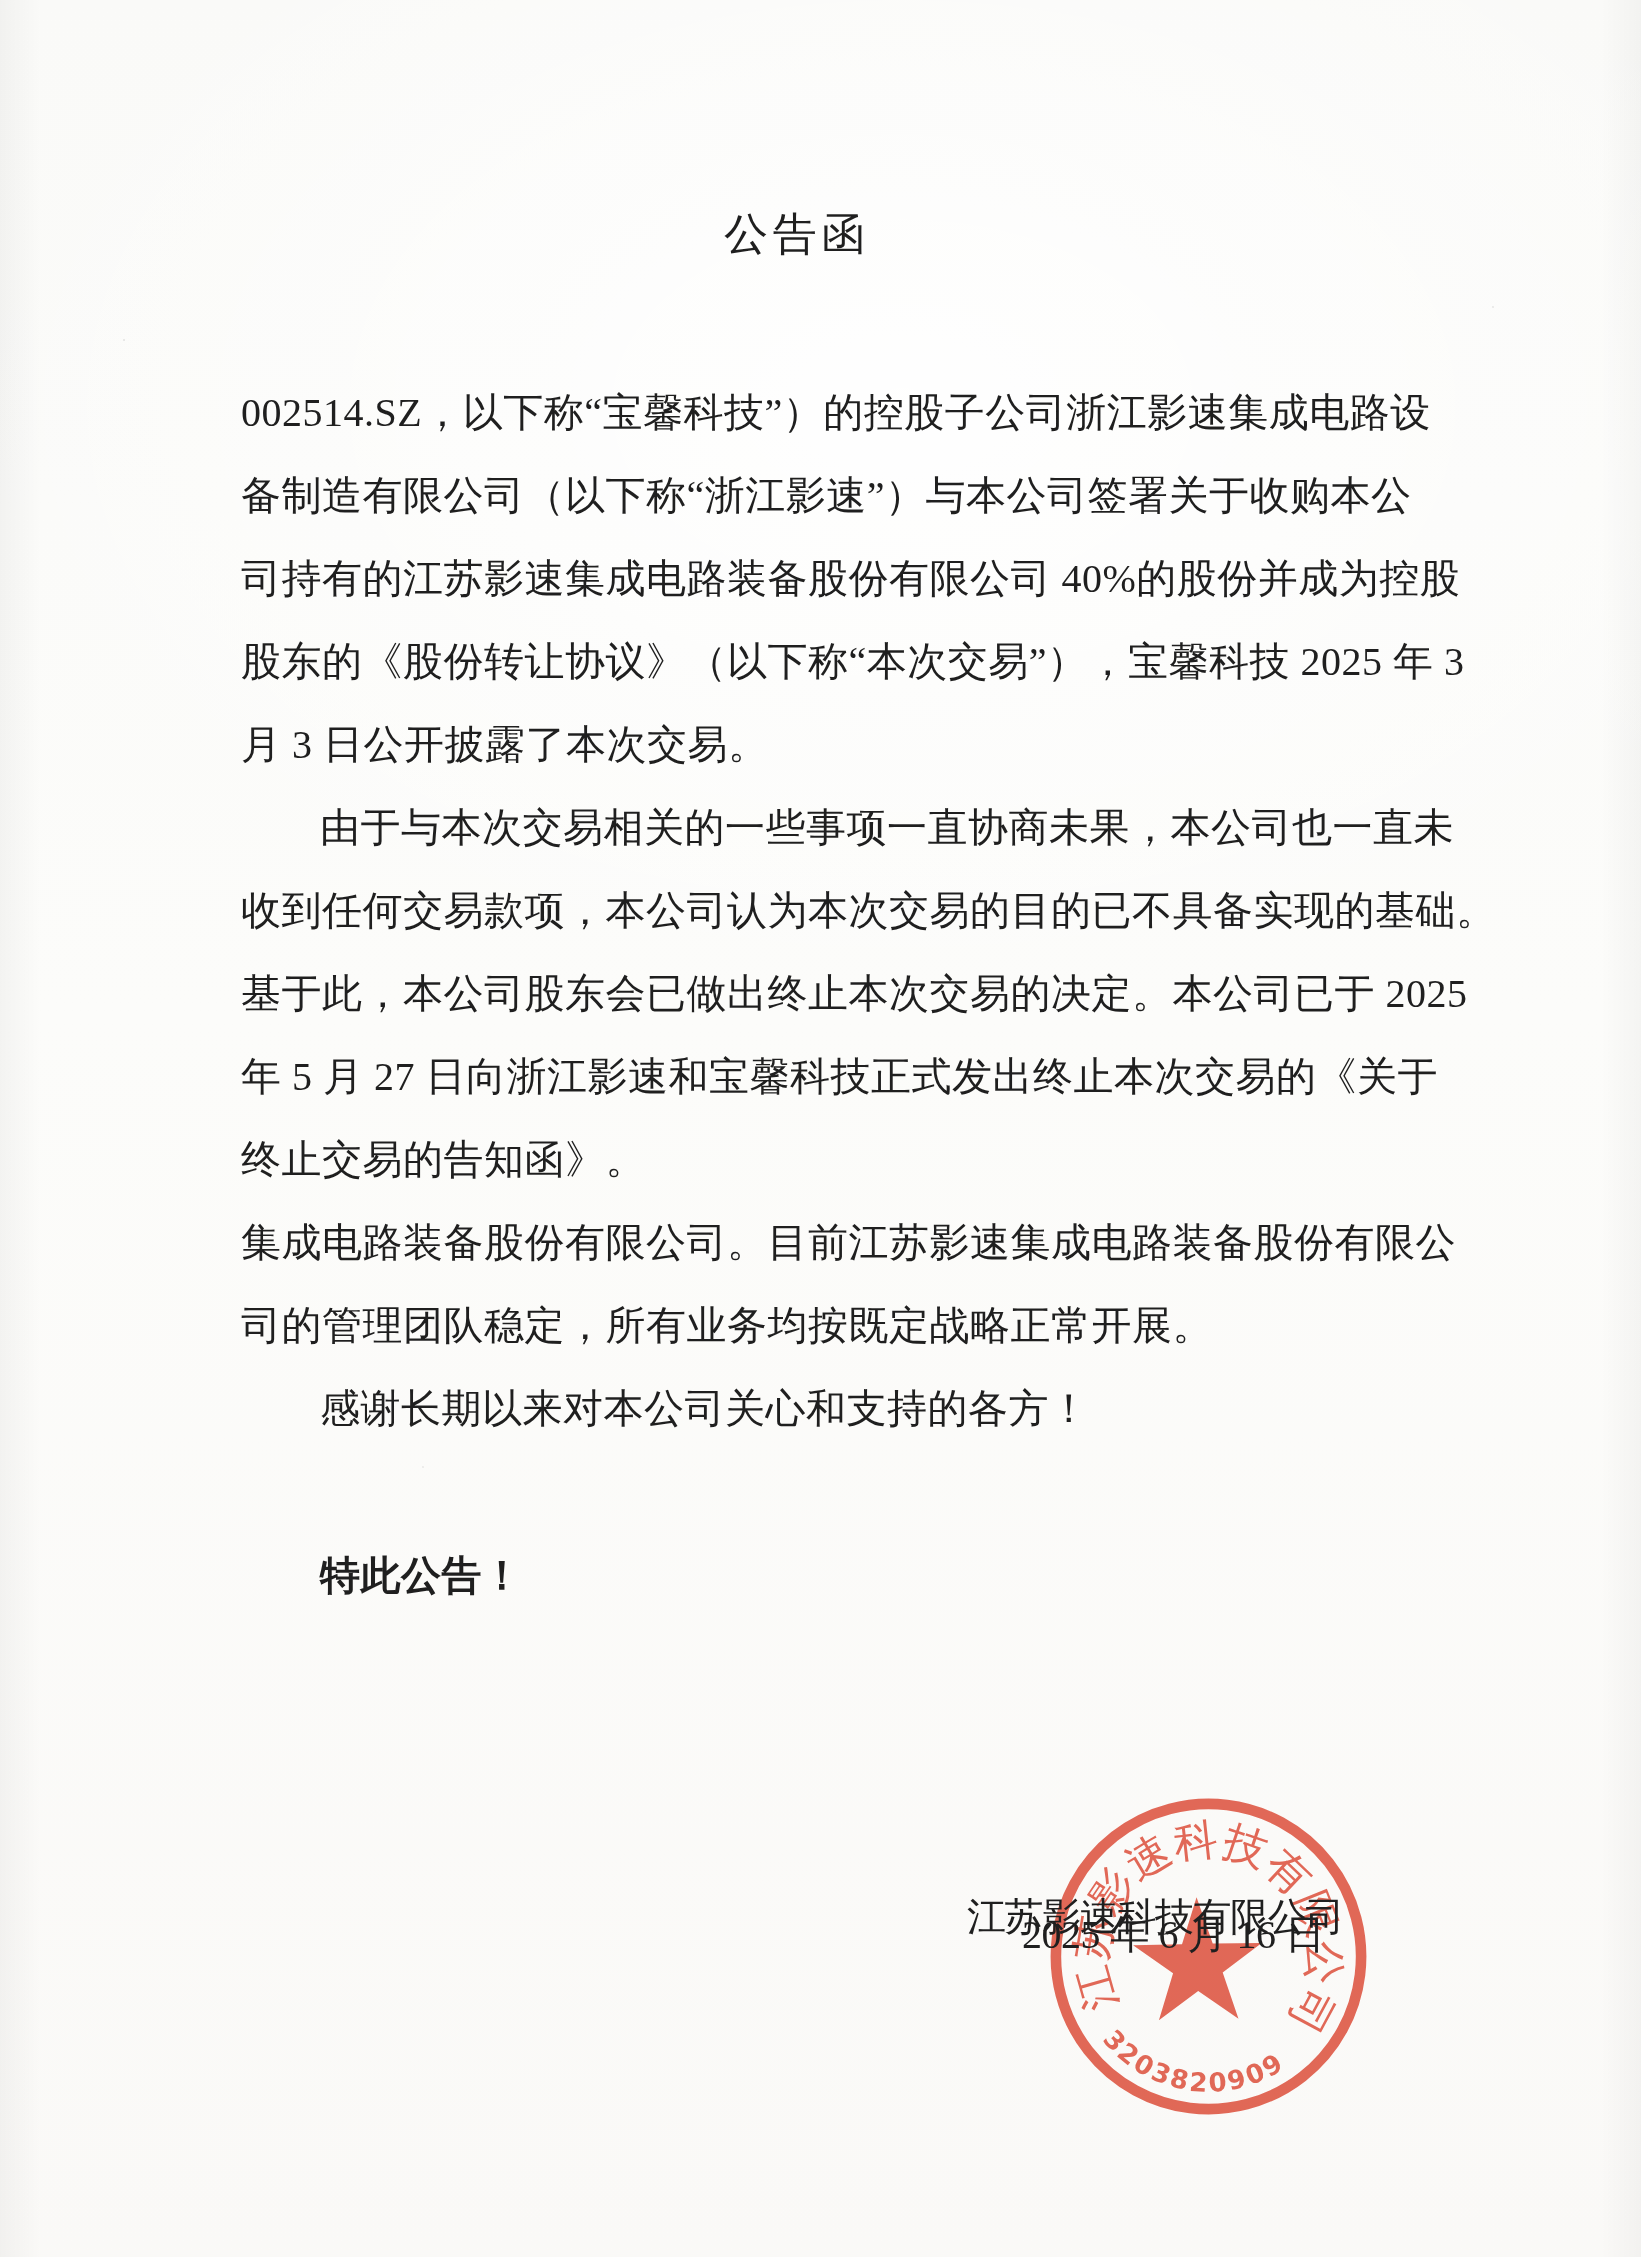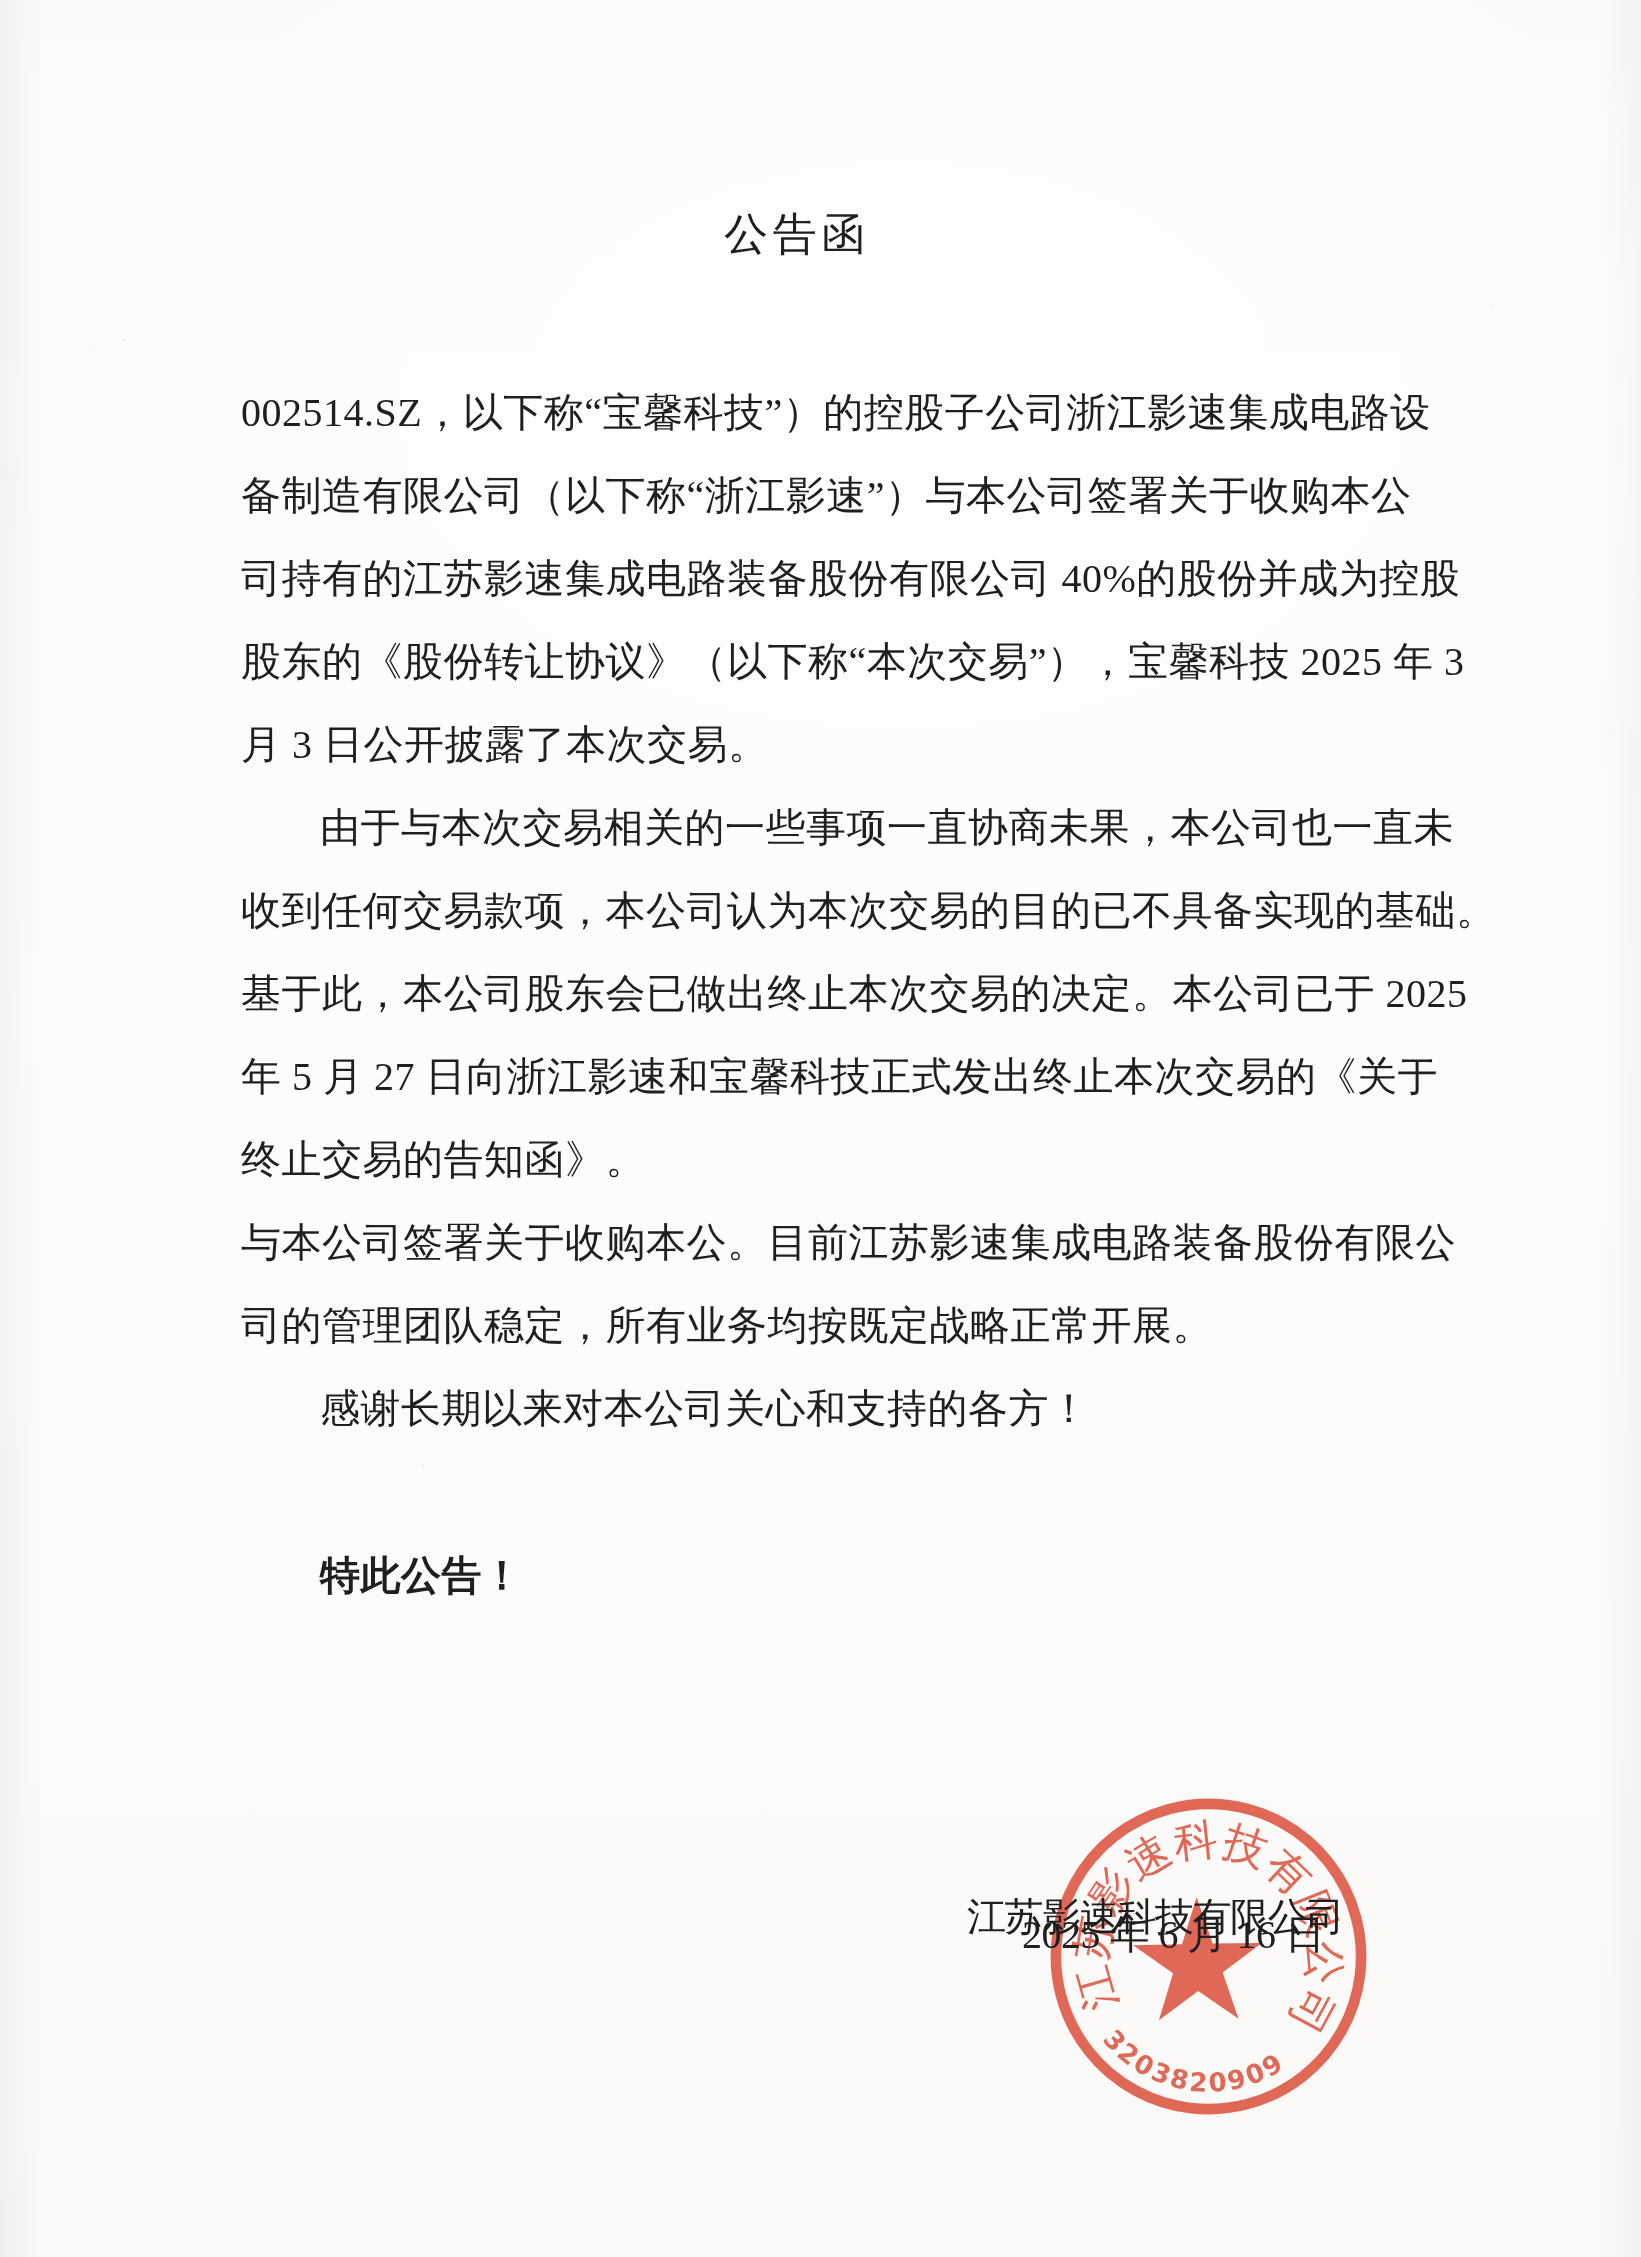--- a/index.html
+++ b/index.html
@@ -117,21 +117,21 @@
     <div class="line">002514.SZ，以下称“宝馨科技”）的控股子公司浙江影速集成电路设</div>
     <div class="line">备制造有限公司（以下称“浙江影速”）与本公司签署关于收购本公</div>
     <div class="line">司持有的江苏影速集成电路装备股份有限公司 40%的股份并成为控股</div>
     <div class="line">股东的《股份转让协议》（以下称“本次交易”），宝馨科技 2025 年 3</div>
     <div class="line">月 3 日公开披露了本次交易。</div>
     <div class="line ind">由于与本次交易相关的一些事项一直协商未果，本公司也一直未</div>
     <div class="line">收到任何交易款项，本公司认为本次交易的目的已不具备实现的基础。</div>
     <div class="line">基于此，本公司股东会已做出终止本次交易的决定。本公司已于 2025</div>
     <div class="line">年 5 月 27 日向浙江影速和宝馨科技正式发出终止本次交易的《关于</div>
     <div class="line">终止交易的告知函》。</div>
-    <div class="line">与本公司签署关于收购本公。目前江苏影速集成电路装备股份有限公</div>
+    <div class="line">集成电路装备股份有限公司。目前江苏影速集成电路装备股份有限公</div>
     <div class="line">司的管理团队稳定，所有业务均按既定战略正常开展。</div>
     <div class="line ind">感谢长期以来对本公司关心和支持的各方！</div>
     <div class="line ind gap">特此公告！</div>
   </div>
 
   <div class="signature">江苏影速科技有限公司</div>
   <div class="sign-date">2025 年 6 月 16 日</div>
 
   <svg class="seal" viewBox="-190 -190 380 380" xmlns="http://www.w3.org/2000/svg">
     <defs>

